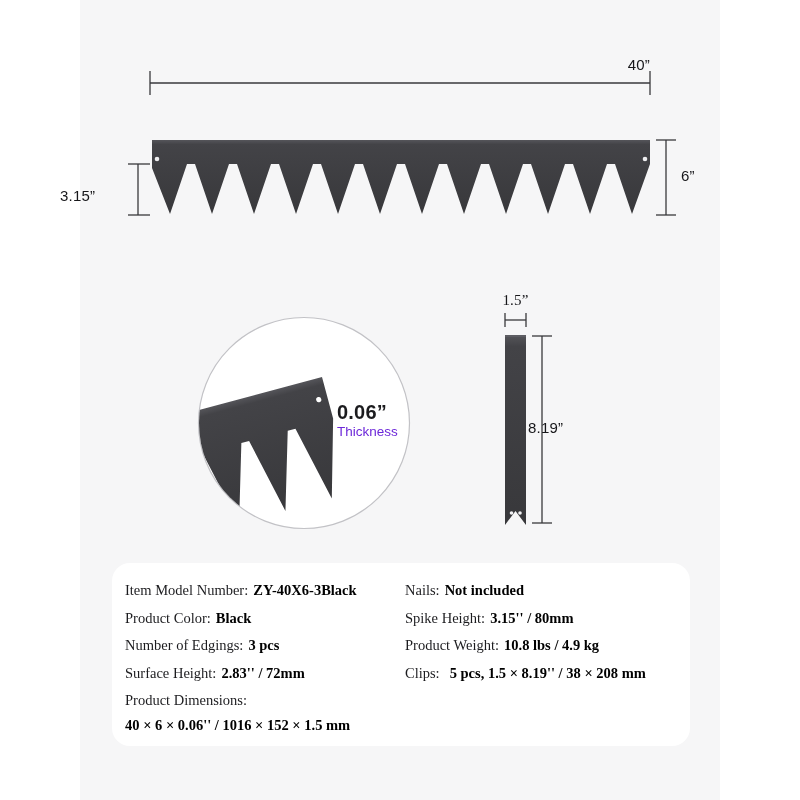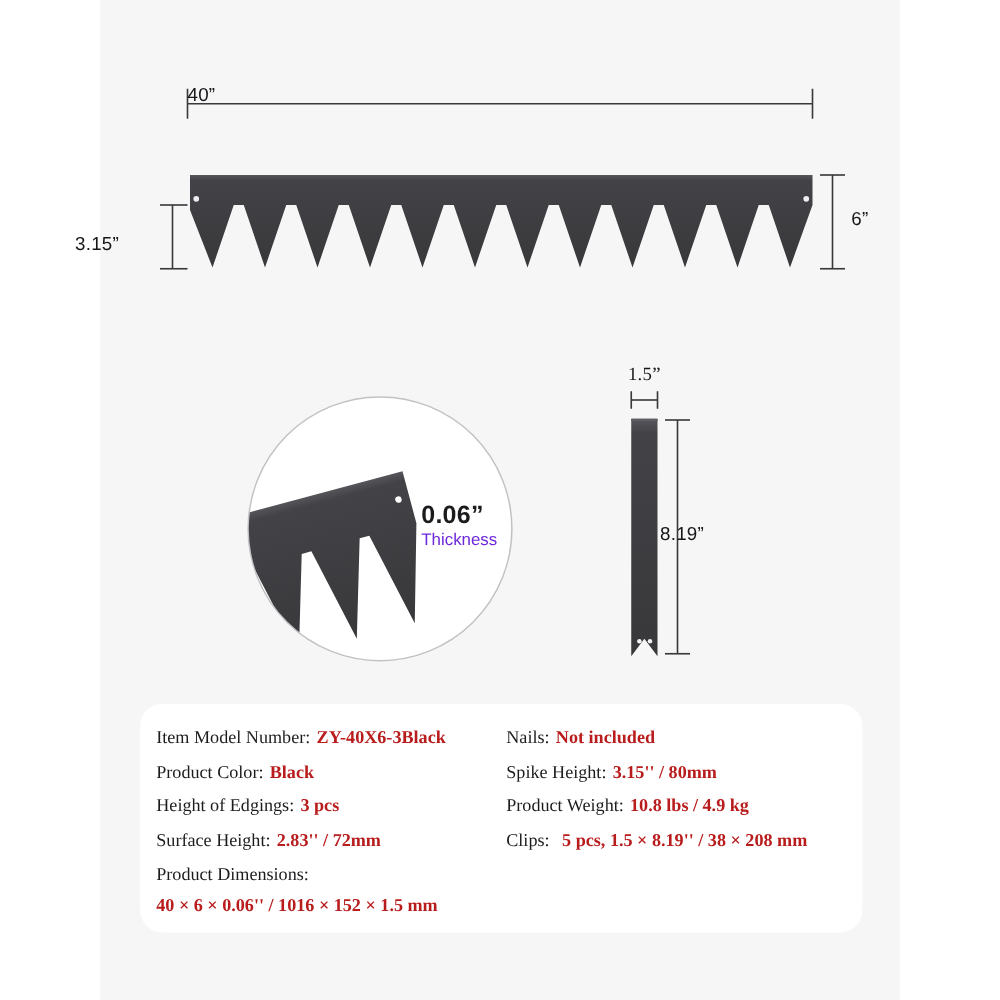--- a/index.html
+++ b/index.html
@@ -26,21 +26,21 @@
   .spec-panel{
     position:absolute;left:112px;top:563px;width:578px;height:183px;
     background:#ffffff;border-radius:18px;box-sizing:border-box;
     padding:14px 0 0 13px;display:flex;
   }
   .spec-col{display:flex;flex-direction:column;}
   .spec-col.left{width:280px;}
   .spec-col.right{flex:1;}
   .spec-row{height:27.5px;display:flex;align-items:center;font-size:14.5px;white-space:nowrap;font-family:Liberation Serif, serif;}
   .spec-label{color:#1c1c1f;font-weight:400;}
-  .spec-value{color:#b91c1c;font-weight:700;margin-left:5px;}
+  .spec-value{color:#000000;font-weight:700;margin-left:5px;}
   .spec-value.gap-wide{margin-left:10px;}
   .spec-row.two-line{height:auto;display:block;}
   .spec-row.two-line .spec-label{display:block;line-height:27.5px;}
   .spec-row.two-line .spec-value{display:block;margin-left:0;line-height:20px;}
 </style>
 </head>
 <body>
 
 <div class="stage">
   <div class="bg-band"></div>
@@ -120,21 +120,21 @@
       <line x1="526" y1="313" x2="526" y2="327"></line>
     </g>
 
     <g stroke="#39393c" stroke-width="1.3" fill="none">
       <line x1="542" y1="336" x2="542" y2="523"></line>
       <line x1="532" y1="336" x2="552" y2="336"></line>
       <line x1="532" y1="523" x2="552" y2="523"></line>
     </g>
   </svg>
 
-  <div class="dim-label" style="left:150px;top:56px;width:500px;text-align:left;margin-top:12px;">40”</div>
+  <div class="dim-label" style="left:150px;top:56px;width:500px;text-align:right;">40”</div>
 
   <div class="dim-label" style="left:60px;top:187px;width:68px;text-align:left;">3.15”</div>
 
   <div class="dim-label" style="left:681px;top:167px;">6”</div>
 
   <div class="thickness-value">0.06”</div>
   <div class="thickness-caption">Thickness</div>
 
   <div class="dim-label" style="left:490px;top:292px;width:51px;text-align:center;font-family:Liberation Serif, serif;">1.5”</div>
 
@@ -144,21 +144,21 @@
     <div class="spec-col left">
       <div class="spec-row">
         <span class="spec-label">Item Model Number:</span>
         <span class="spec-value">ZY-40X6-3Black</span>
       </div>
       <div class="spec-row">
         <span class="spec-label">Product Color:</span>
         <span class="spec-value">Black</span>
       </div>
       <div class="spec-row">
-        <span class="spec-label">Height of Edgings:</span>
+        <span class="spec-label">Number of Edgings:</span>
         <span class="spec-value">3 pcs</span>
       </div>
       <div class="spec-row">
         <span class="spec-label">Surface Height:</span>
         <span class="spec-value">2.83'' / 72mm</span>
       </div>
       <div class="spec-row two-line">
         <span class="spec-label">Product Dimensions:</span>
         <span class="spec-value">40 × 6 × 0.06'' / 1016 × 152 × 1.5 mm</span>
       </div>

